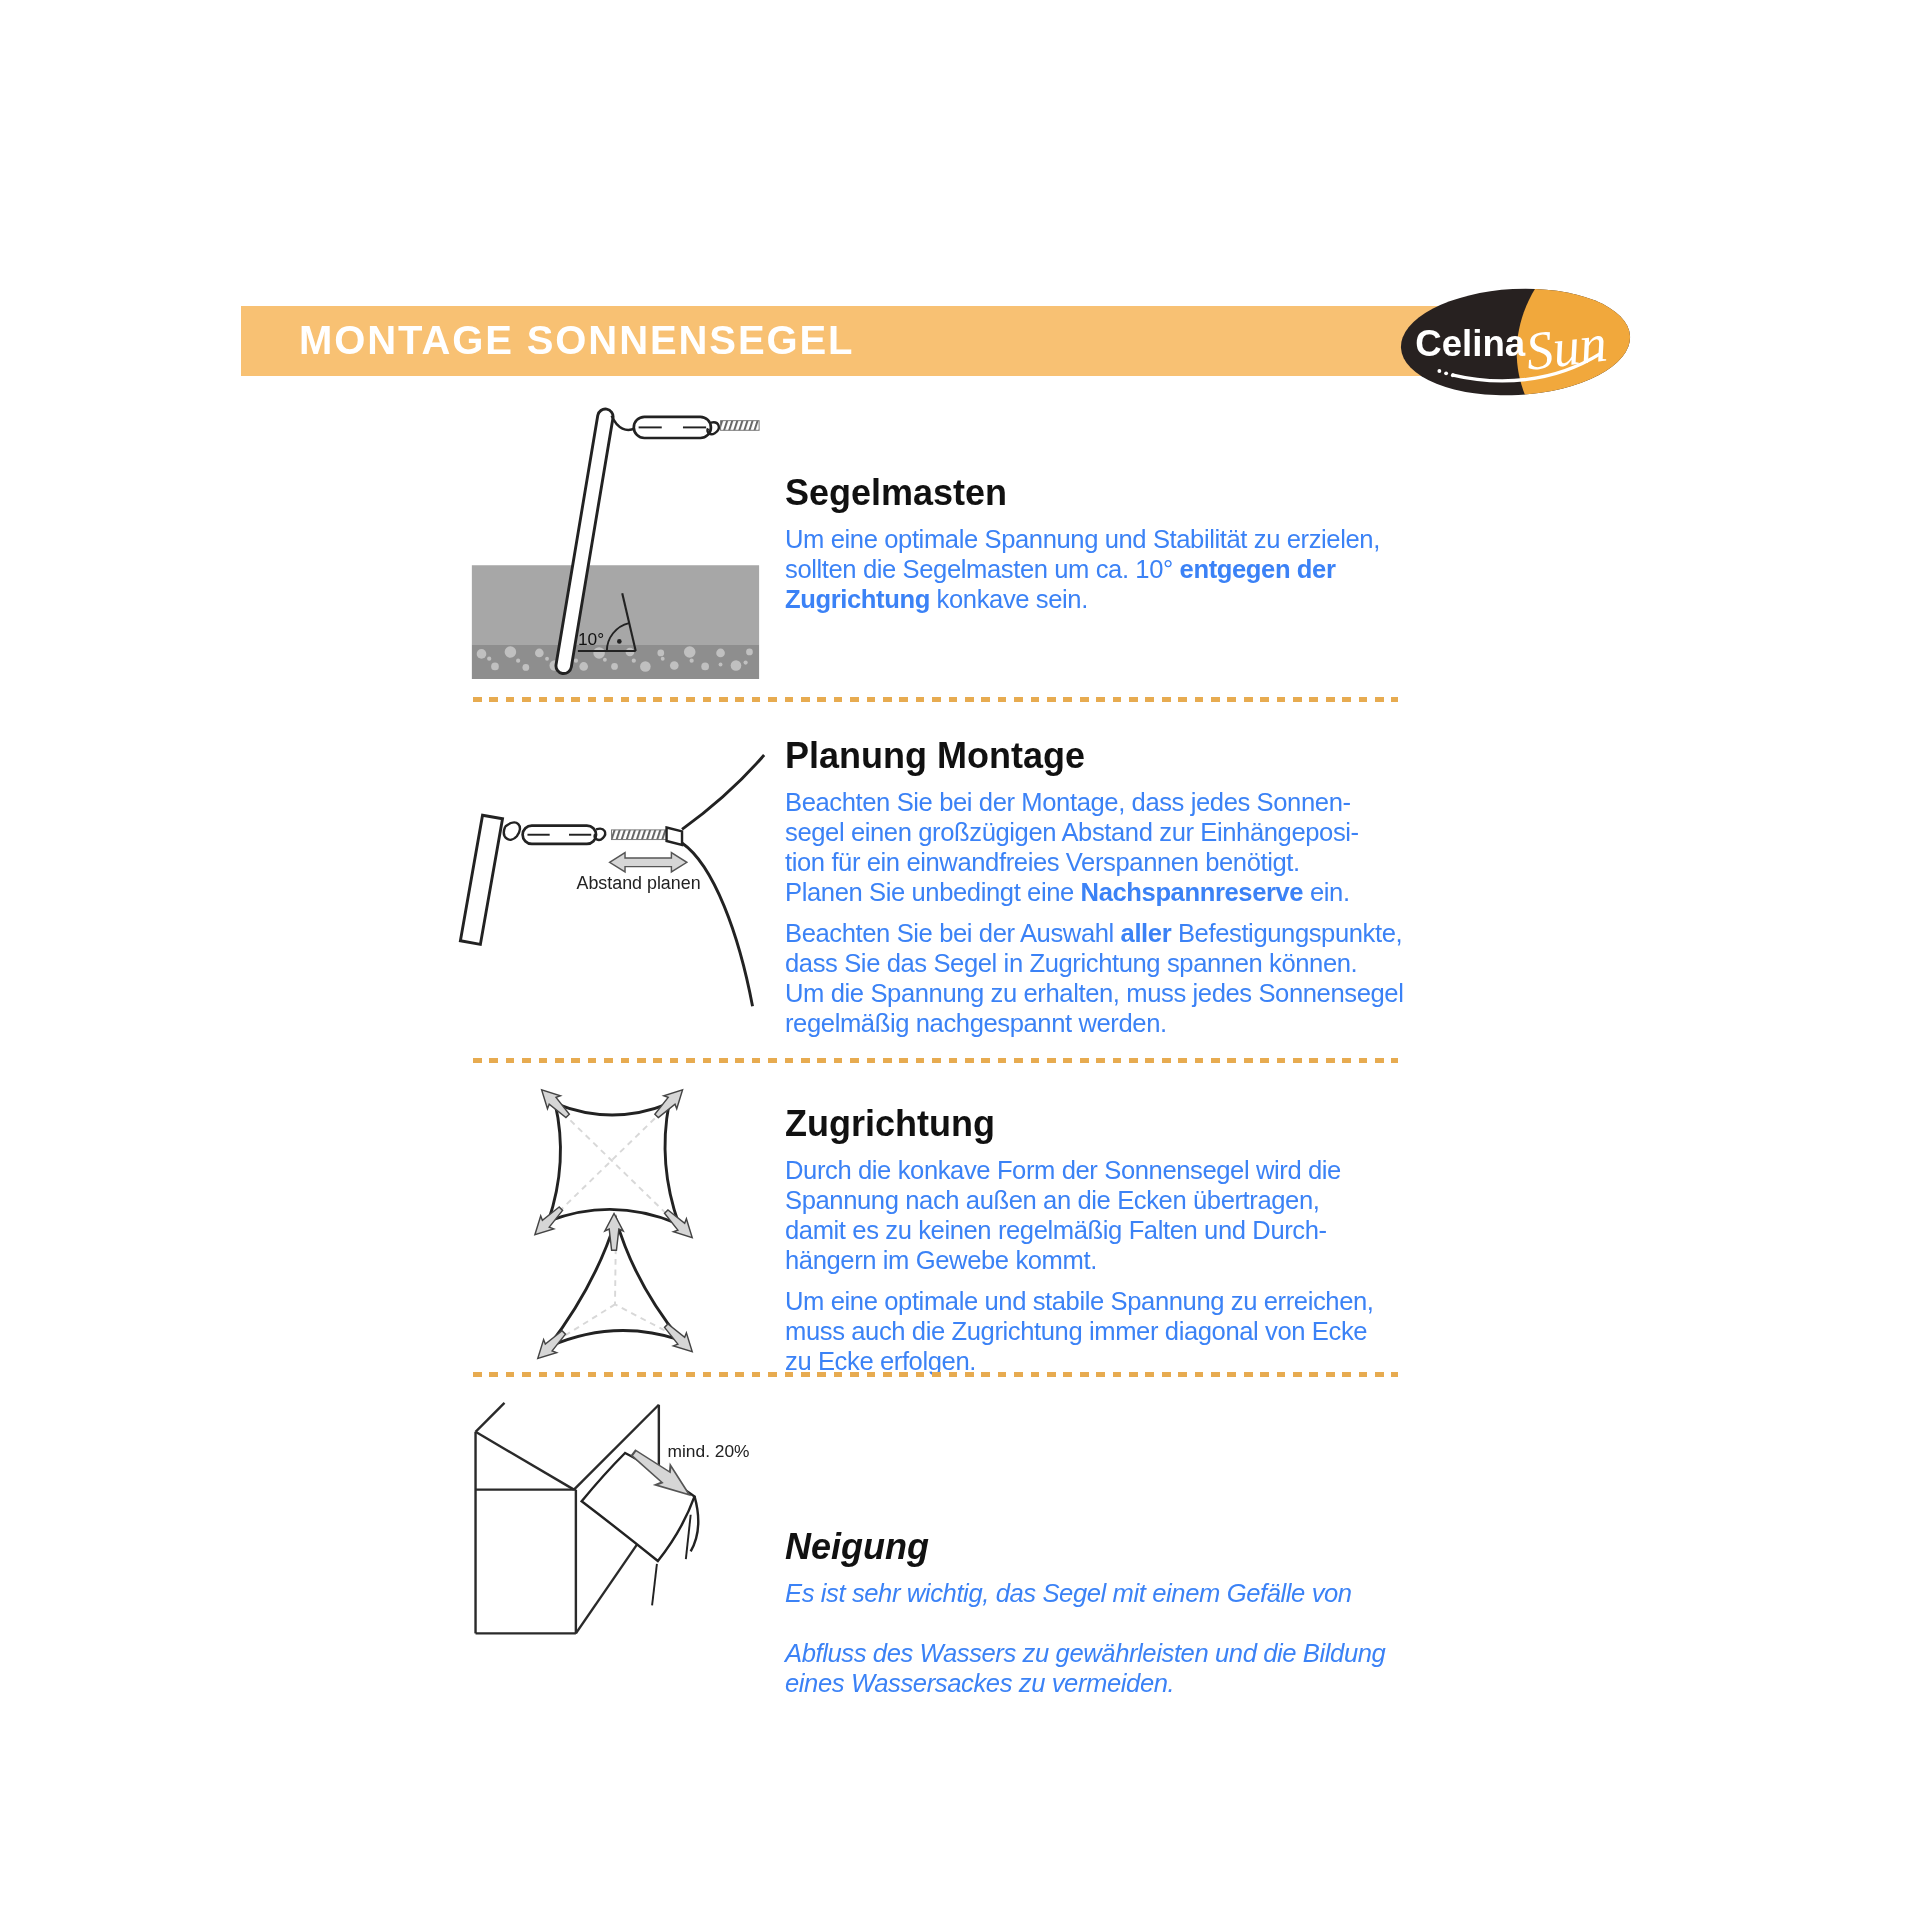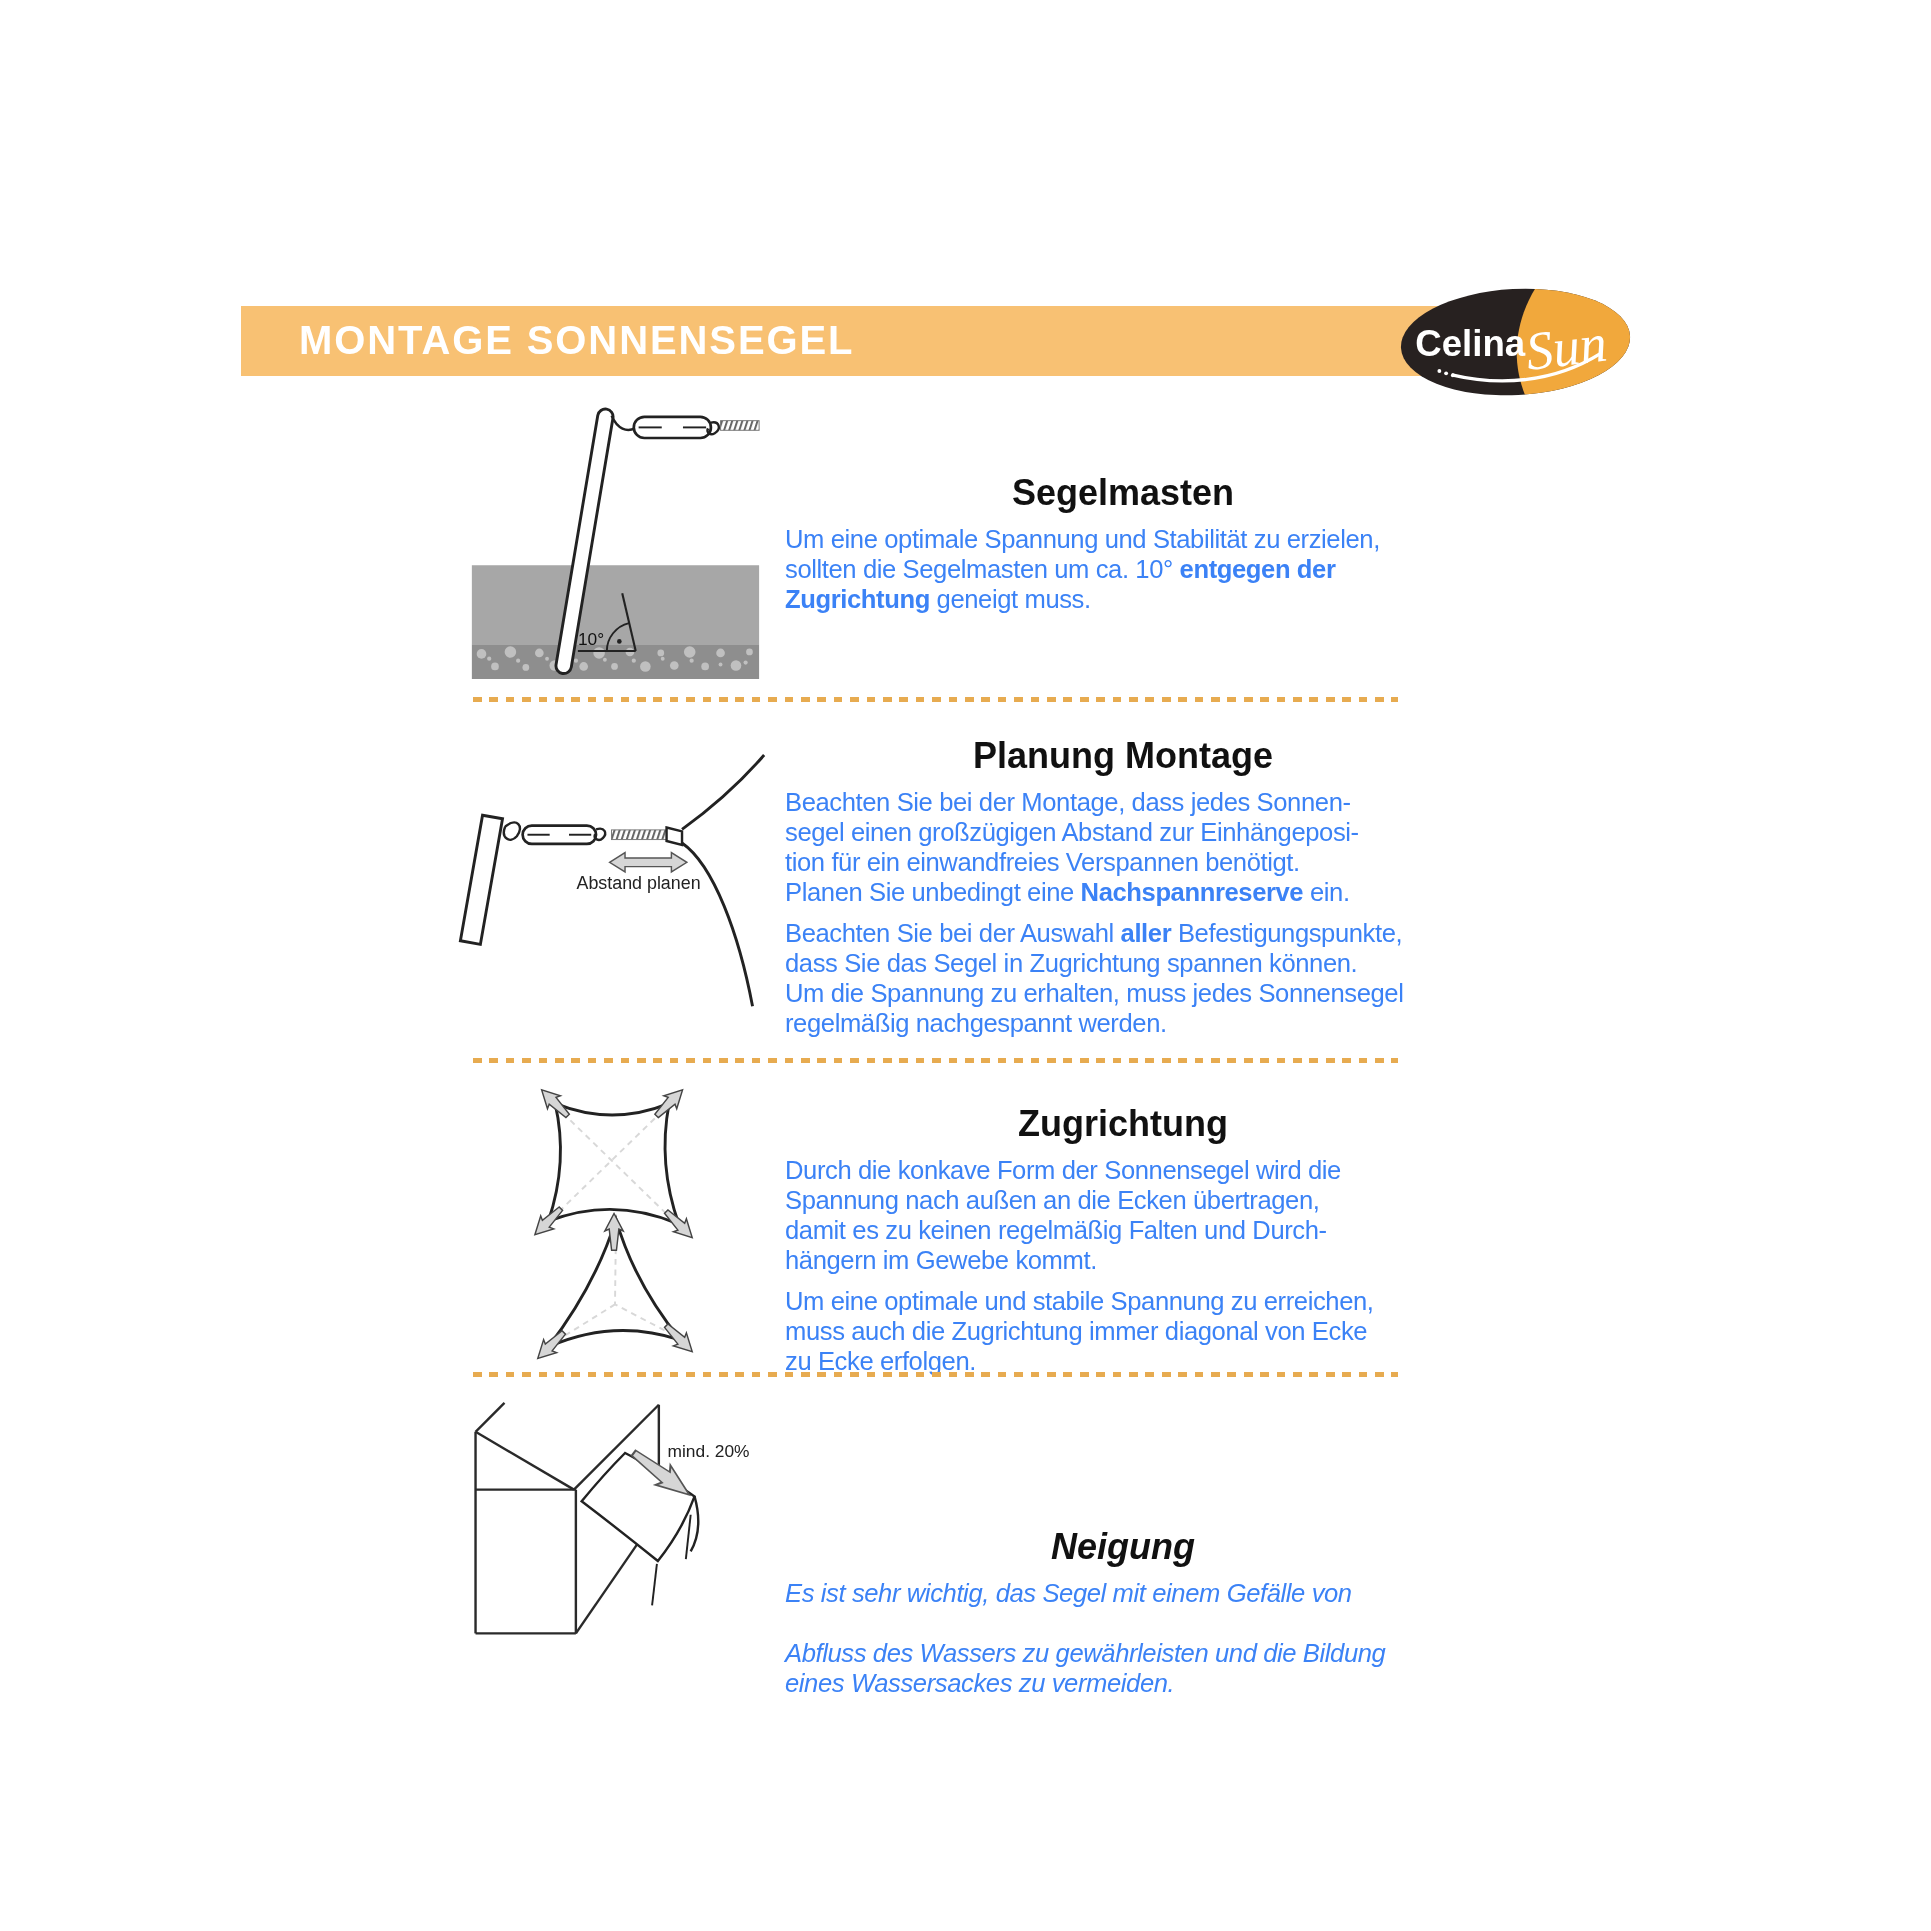--- a/index.html
+++ b/index.html
@@ -32,21 +32,21 @@
   #illus-4 { left:463px; top:1395px; }
 
   .section-text { position:absolute; left:785px; width:676px; color:#1a1a1a; }
   #text-1 { top:473px; }
   #text-2 { top:736px; }
   #text-3 { top:1104px; }
   #text-4 { top:1527px;font-style:italic; }
 
   .section-text h2 {
     margin:0 0 11.6px 0; font-size:36px; line-height:39px; font-weight:bold;
-    color:#111; letter-spacing:0;text-align:center;
+    color:#111; letter-spacing:0;
   }
   .section-text p {
     margin:0 0 11.6px 0; font-size:25.6px; line-height:30px;
     letter-spacing:-0.4px; color:#3b82f6;
   }
   .section-text .b { font-weight:bold;margin-top:20px; }
 
   .illus-label { font-family:"Liberation Sans",sans-serif; }
 </style>
 </head>
@@ -126,21 +126,21 @@
     <rect x="172" y="13" width="80" height="22" rx="11" fill="#ffffff" stroke="#222" stroke-width="2.8"></rect>
     <line x1="177" y1="24" x2="201" y2="24" stroke="#222" stroke-width="2"></line>
     <line x1="223" y1="24" x2="247" y2="24" stroke="#222" stroke-width="2"></line>
     <path d="M252,19 c9,-2 11,7 4,11 c-5,3 -9,-1 -7,-5" fill="none" stroke="#222" stroke-width="2.5"></path>
     <rect x="262" y="17" width="40" height="10" fill="url(#rope1)" stroke="#777" stroke-width="1"></rect>
   </svg>
 
   <div id="text-1" class="section-text">
     <h2>Segelmasten</h2>
     <div>
-        <p><span>Um eine optimale Spannung und Stabilität zu erzielen,</span><br><span>sollten die Segelmasten um ca. 10° </span><span class="b">entgegen der</span><br><span class="b">Zugrichtung</span><span> geneigt muss.</span></p>
+        <p><span>Um eine optimale Spannung und Stabilität zu erzielen,</span><br><span>sollten die Segelmasten um ca. 10° </span><span class="b">entgegen der</span><br><span class="b">Zugrichtung</span><span> konkave sein.</span></p>
       </div>
   </div>
 
   <div id="sep-1" class="sep"></div>
 
   <svg id="illus-2" class="illus" width="398" height="266" viewBox="0 0 412 275">
     <defs>
       <pattern id="rope2" width="5" height="12" patternUnits="userSpaceOnUse" patternTransform="rotate(18)">
         <rect width="5" height="12" fill="#ffffff"></rect>
         <line x1="1" y1="0" x2="1" y2="12" stroke="#666" stroke-width="2.2"></line>

